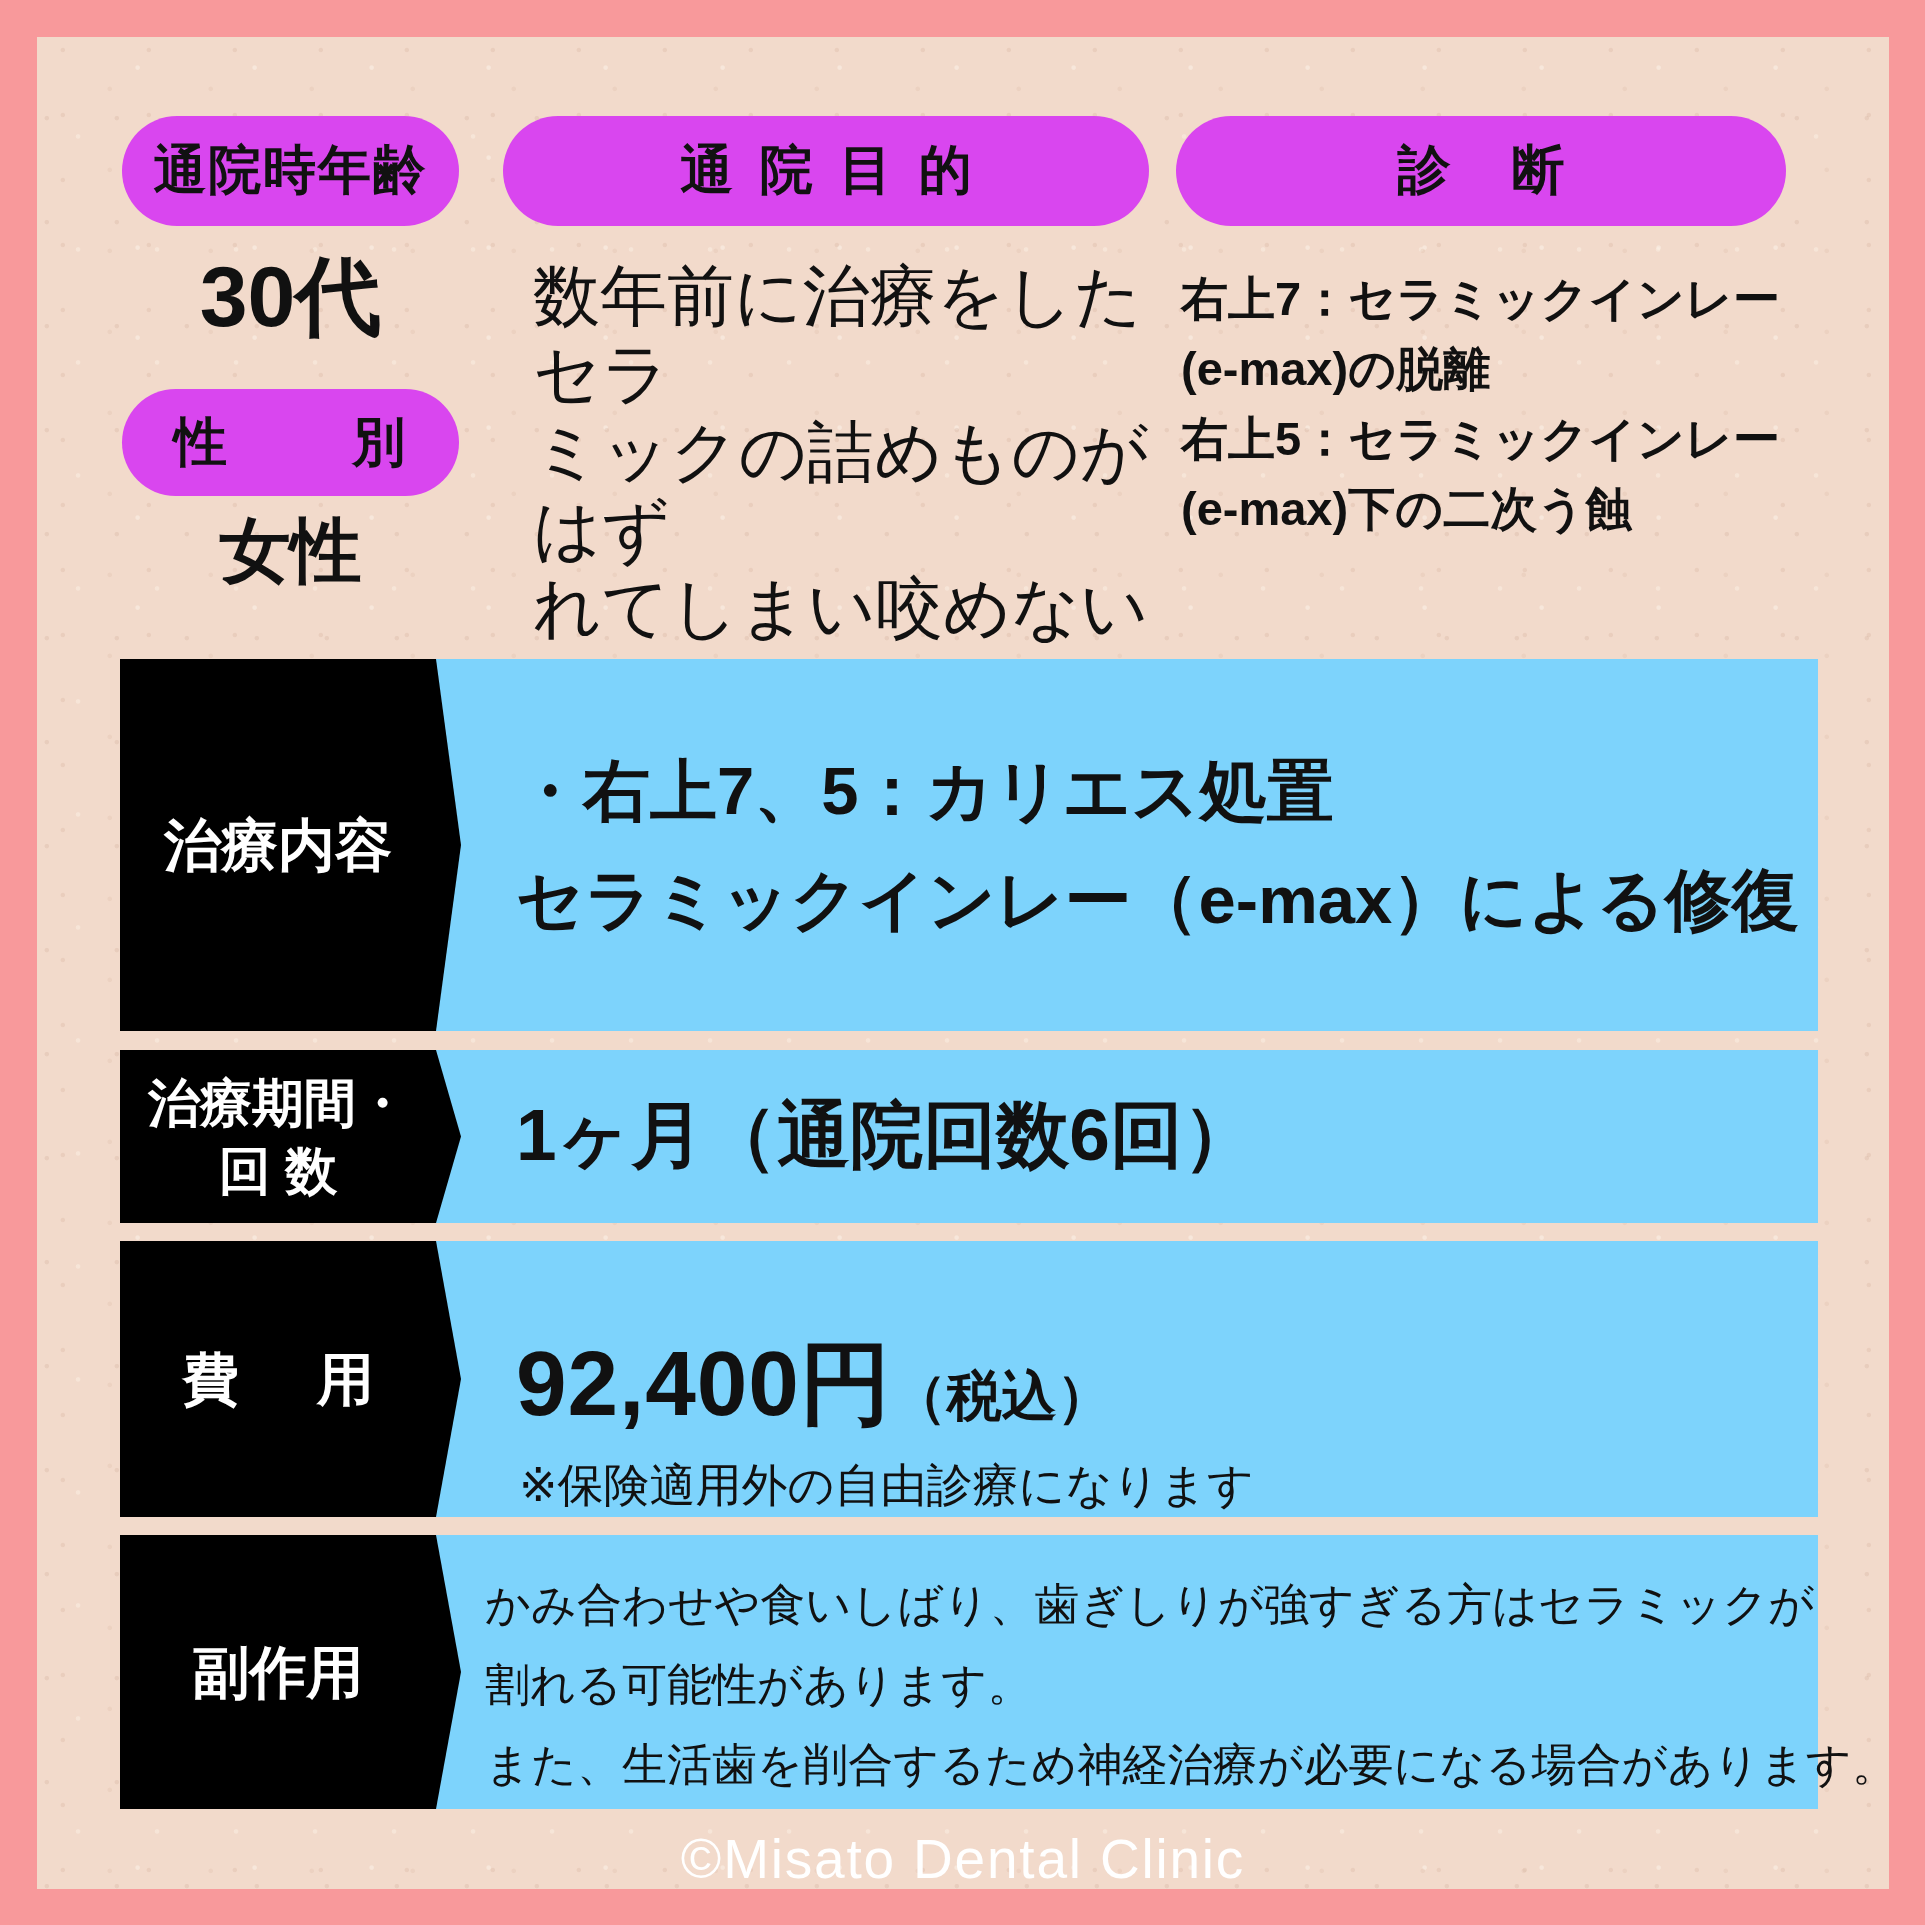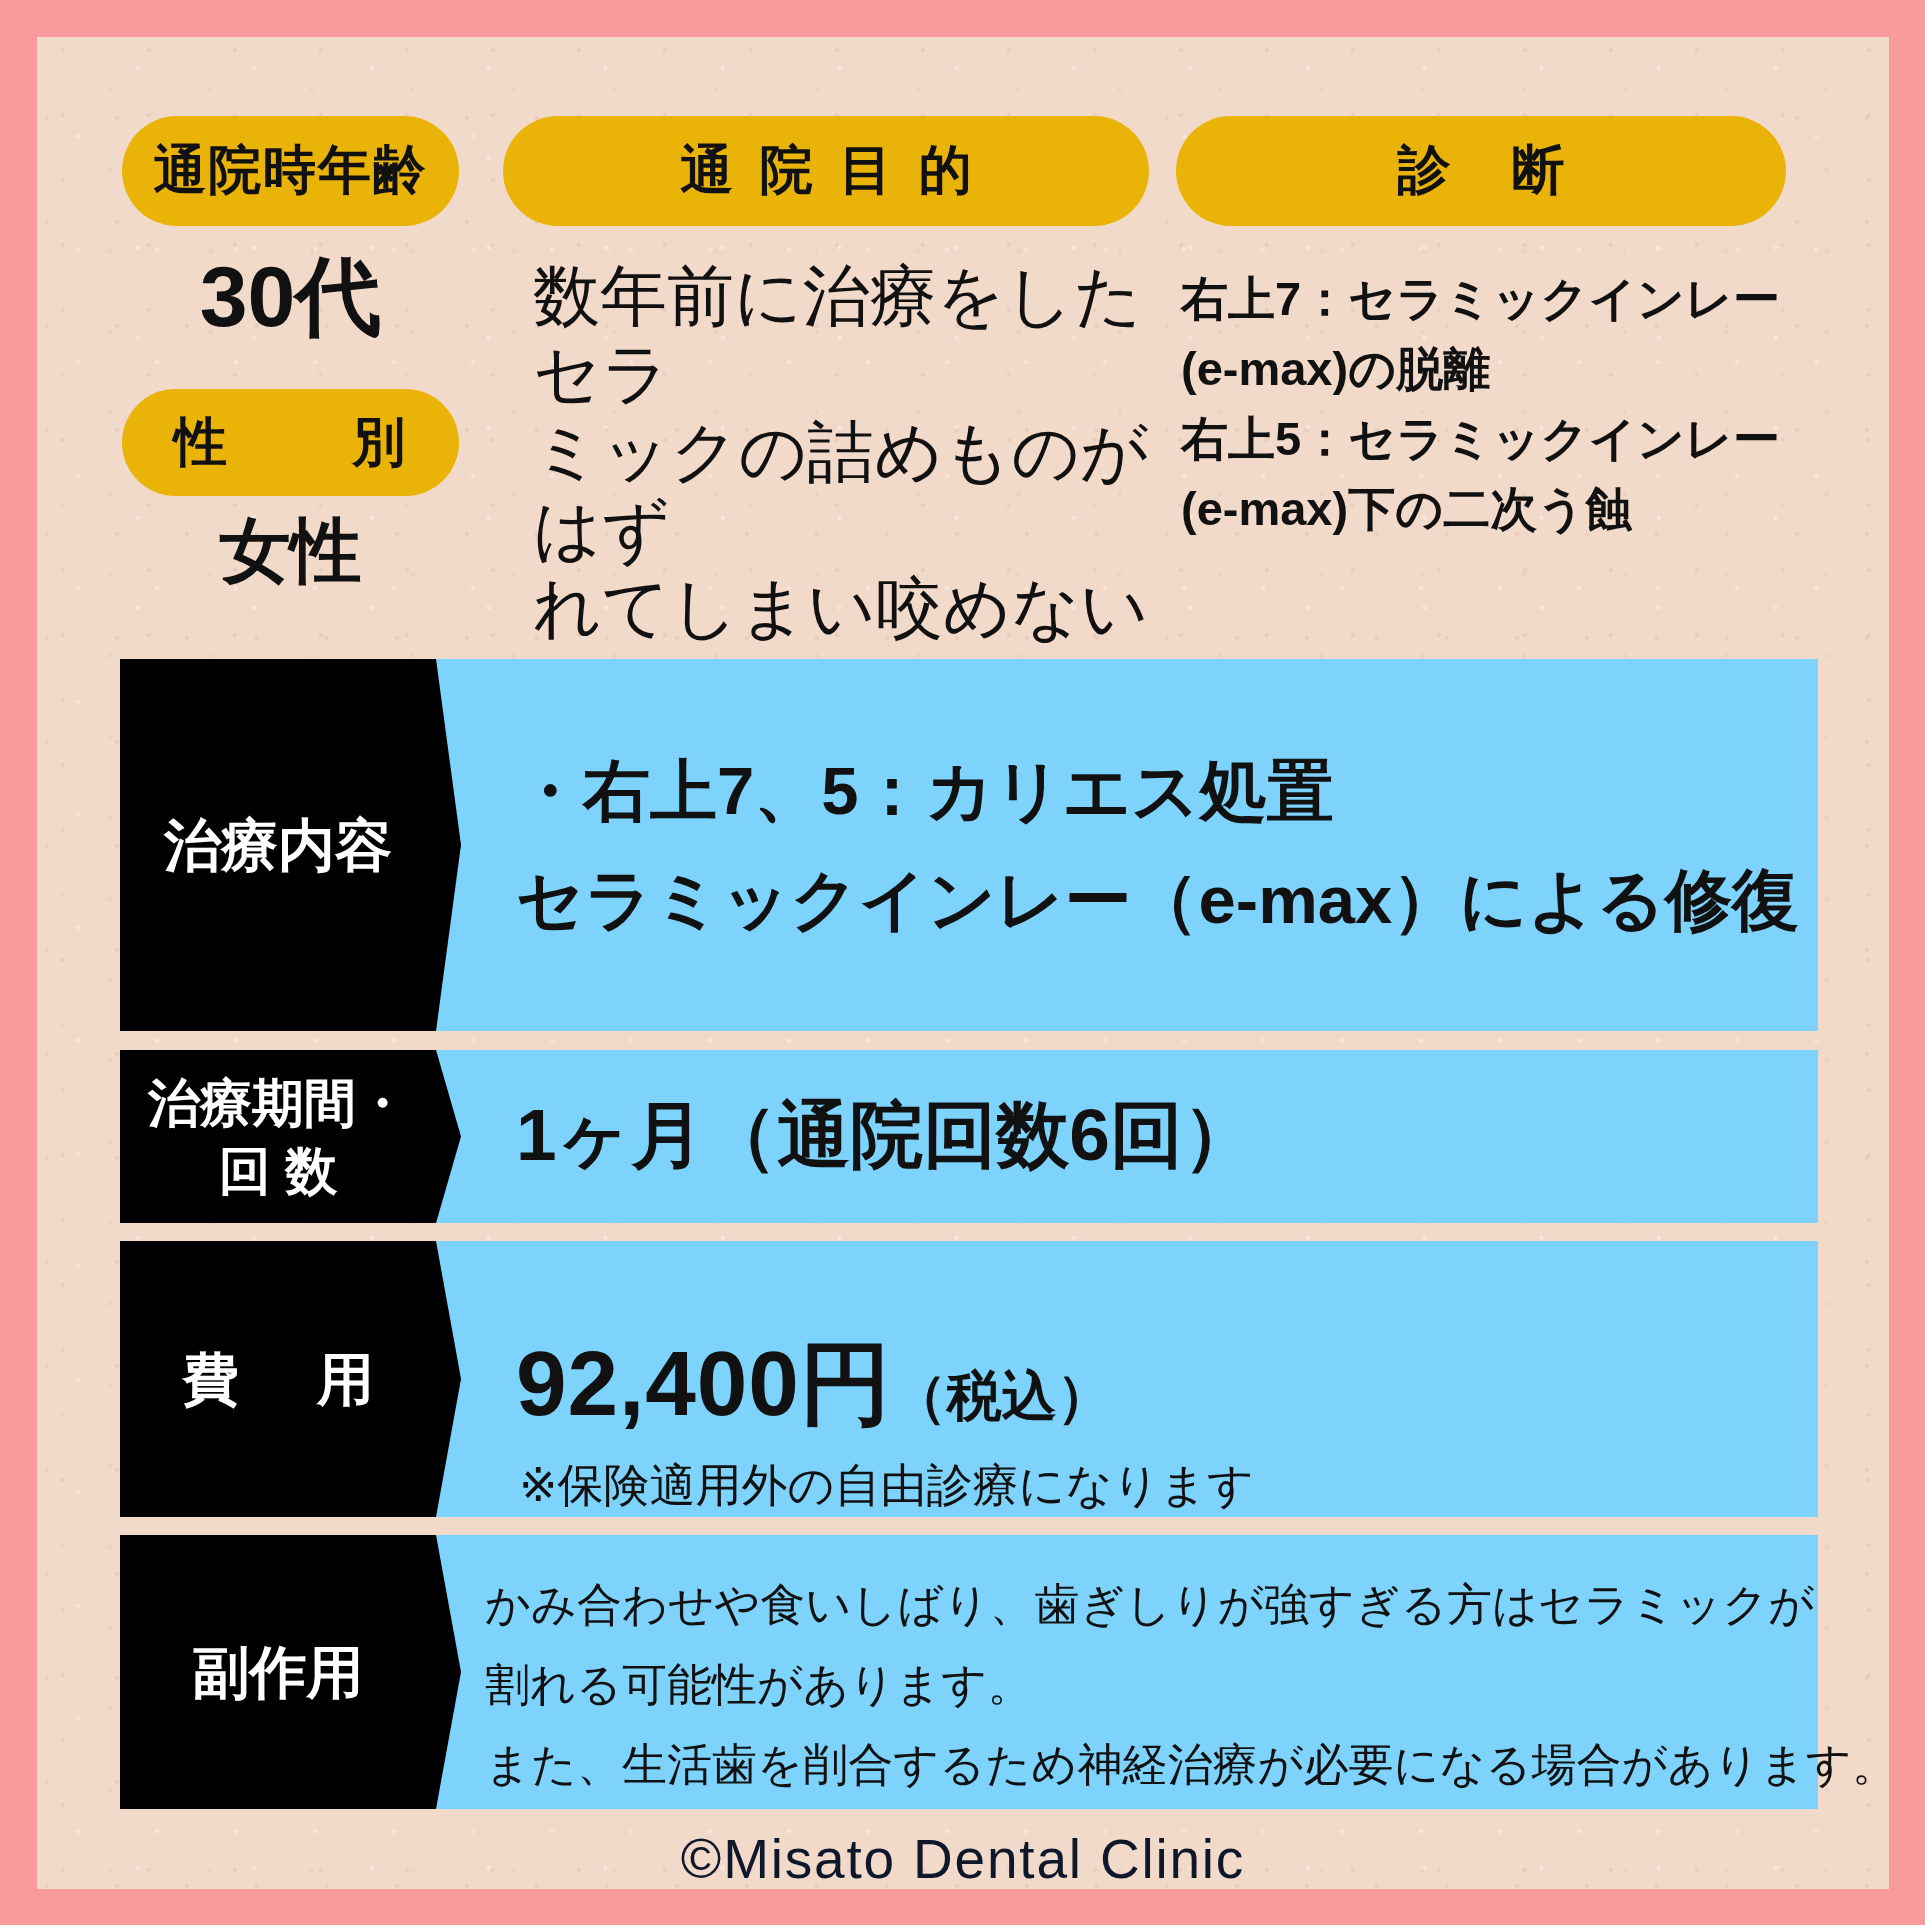--- a/index.html
+++ b/index.html
@@ -20,21 +20,21 @@
       radial-gradient(circle at 30% 20%, rgba(210,175,155,.28) 0 1.8px, transparent 2.7px),
       radial-gradient(circle at 72% 64%, rgba(222,190,170,.30) 0 1.8px, transparent 2.7px),
       radial-gradient(circle at 14% 78%, rgba(198,160,140,.22) 0 1.8px, transparent 2.7px),
       radial-gradient(circle at 86% 34%, rgba(252,242,232,.55) 0 1.8px, transparent 2.7px),
       radial-gradient(circle at 52% 88%, rgba(252,242,232,.45) 0 1.8px, transparent 2.7px);
     background-size:86px 65px,101px 81px,70px 104px,117px 90px,79px 113px;
   }
   
   .pill{
     position:absolute;top:116px;height:110px;
-    background:#eab308;border-radius:57px;
+    background:#d946ef;border-radius:57px;
     display:flex;align-items:center;justify-content:center;
     font-weight:700;font-size:53px;letter-spacing:1.8px;
     box-sizing:border-box;
   }
   .pill-age{left:122px;width:337px;}
   .pill-purpose{left:503px;width:646px;}
   .pill-diagnosis{left:1176px;width:610px;}
   .pill-gender{left:122px;width:337px;top:389px;height:107px;justify-content:space-between;padding:0 52px;}
   .sp-purpose{letter-spacing:.5em;margin-right:-.5em;}
   .sp-diagnosis{letter-spacing:1.15em;margin-right:-1.15em;}
@@ -66,21 +66,21 @@
   .row-content{position:absolute;left:396px;top:0;height:100%;display:flex;flex-direction:column;justify-content:center;}
   .treatment-lines{font-size:67px;font-weight:700;line-height:109px;white-space:nowrap;}
   .period-value{font-size:73px;font-weight:700;white-space:nowrap;}
   .cost-amount-line{position:absolute;left:396px;top:82px;white-space:nowrap;}
   .cost-amount{font-size:91px;font-weight:700;letter-spacing:0.9px;margin-top:21px;}
   .cost-tax{font-size:55px;font-weight:700;}
   .cost-disclaimer{position:absolute;left:399px;top:214px;font-size:46px;font-weight:500;}
   .risk-lines{position:absolute;left:365px;top:30px;font-size:45px;line-height:80px;font-weight:500;white-space:nowrap;}
   .credit{
     position:absolute;left:0;right:0;top:1827px;text-align:center;
-    font-size:55px;color:#0f172a;letter-spacing:1.8px;font-weight:500;
+    font-size:55px;color:#ffffff;letter-spacing:1.8px;font-weight:500;
   }
 </style>
 </head>
 <body>
 
 <div class="canvas">
   <div class="frame"></div>
   <div class="paper"></div>
 
   <div class="pill pill-age">

